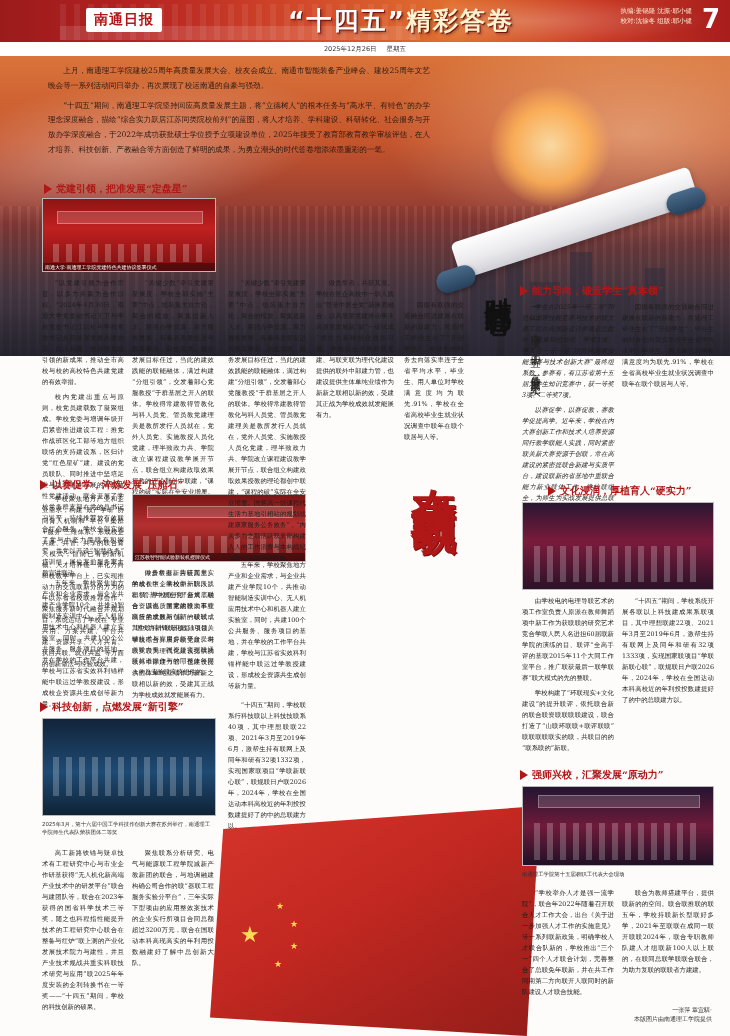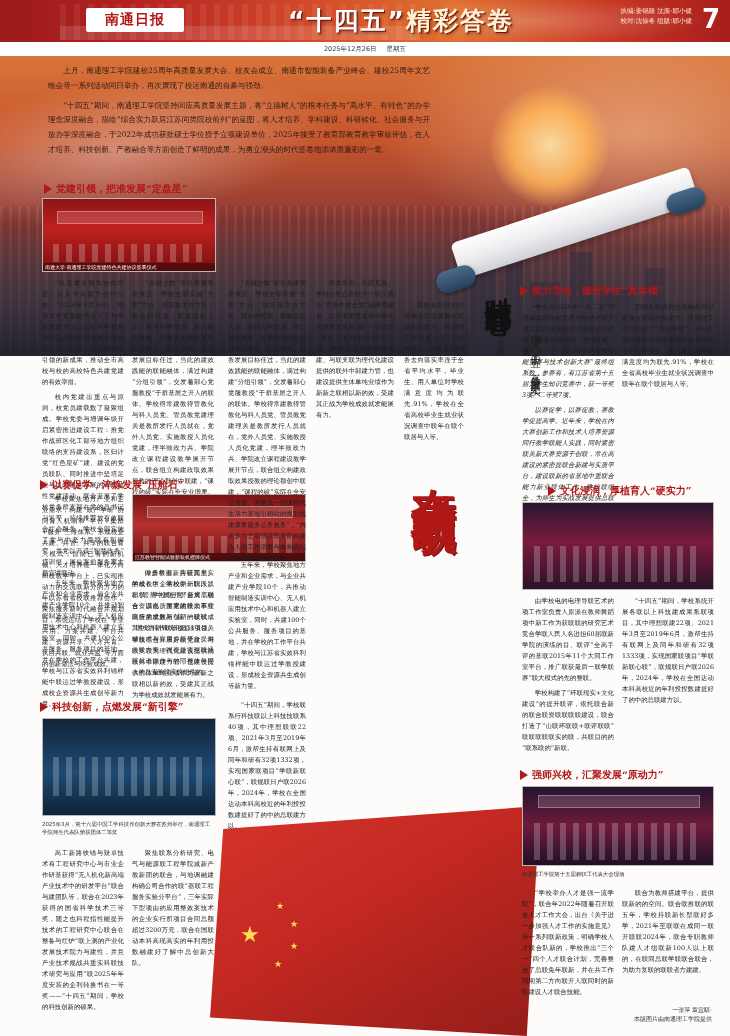--- a/index.html
+++ b/index.html
@@ -23,21 +23,21 @@
       linear-gradient(transparent 60%,rgba(255,255,255,.18) 60%),
       repeating-linear-gradient(90deg,rgba(255,255,255,.10) 0 6px,rgba(255,255,255,0) 6px 14px);
     opacity:.7;
   }
   .masthead .ribbon{
     position:absolute;right:-10px;top:-6px;width:300px;height:54px;
     background:radial-gradient(ellipse at 30% 50%,rgba(255,255,255,.22),transparent 60%);
     transform:skewX(-12deg);
   }
   .logo-box{
-    position:absolute;left:86px;top:8px;width:98px;height:24px;
+    position:absolute;left:86px;top:8px;width:76px;height:24px;
     background:#fff;border-radius:2px;
     display:flex;align-items:center;justify-content:center;
   }
   .logo-box span{
     color:#b31717;font-size:14px;font-weight:bold;letter-spacing:1px;
     font-family:"DejaVu Sans","Liberation Sans",sans-serif;
   }
   .mast-title{
     position:absolute;left:288px;top:4px;
     font-size:25px;font-weight:bold;color:#ffffff;letter-spacing:2px;

